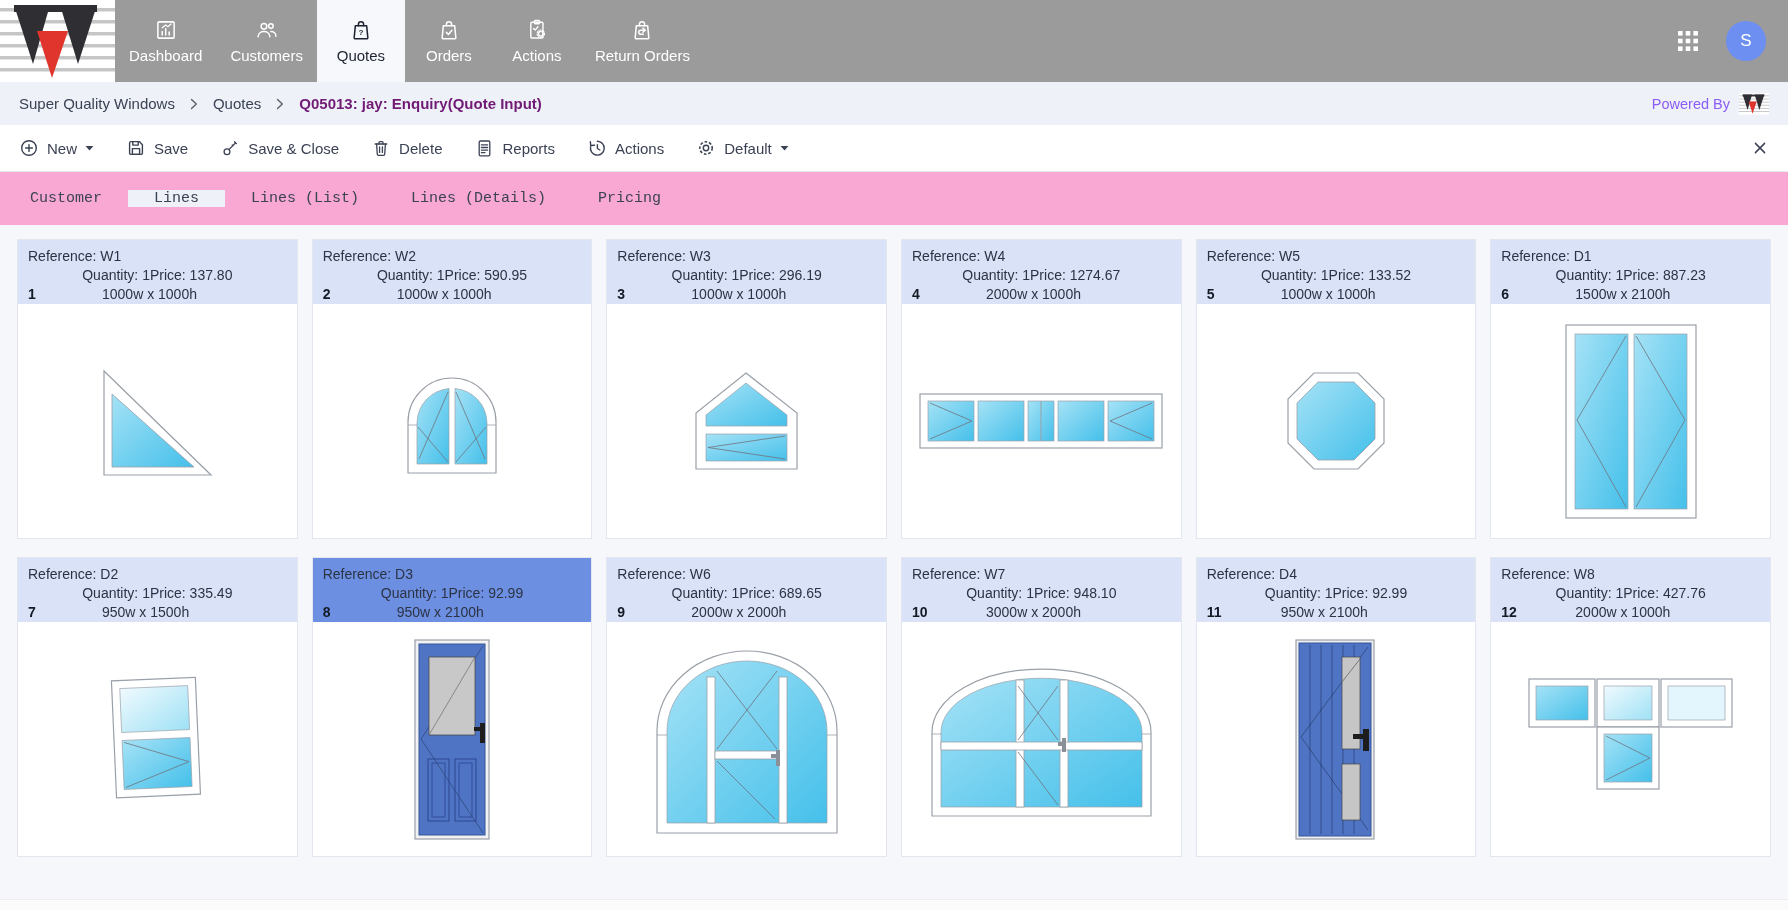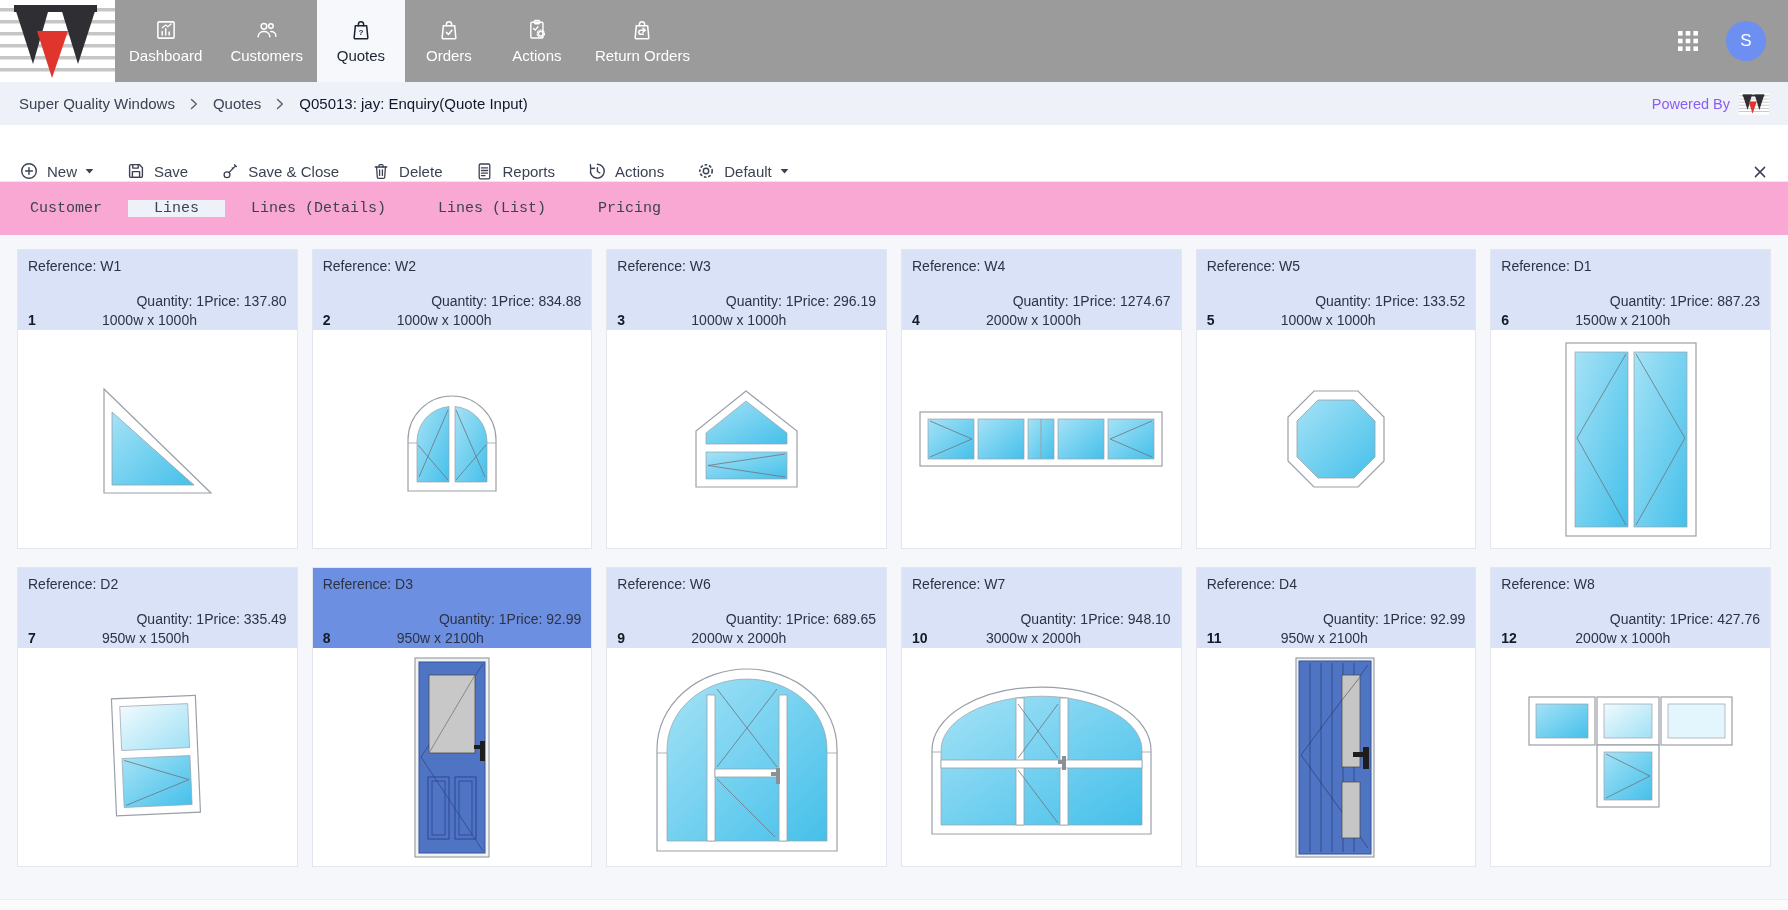--- a/index.html
+++ b/index.html
@@ -20,40 +20,40 @@
   .nav-item.active { background:#f7f8fc; color:#1d2330; }
   .nav-item .nicon { width:26px; height:26px; display:block; }
   .nav-right { margin-left:auto; display:flex; align-items:center; gap:26px; padding-right:22px; }
   .apps { width:24px; height:24px; cursor:pointer; }
   .avatar { width:40px; height:40px; border-radius:50%; background:#6d8ff2; color:#fff;
     display:flex; align-items:center; justify-content:center; font-size:17px; cursor:pointer; }
   
   .breadcrumb { height:43px; background:#eef1f8; display:flex; align-items:center;
     padding:0 19px; font-size:15px; gap:15px; }
   .crumb { cursor:pointer; }
-  .crumb.current { font-weight:normal; color:#0f172a; cursor:default; }
+  .crumb.current { font-weight:bold; color:#701a75; cursor:default; }
   .sep { display:flex; align-items:center; }
   .powered { margin-left:auto; display:flex; align-items:center; gap:9px; font-size:14.5px; color:#8b5cf6; }
   
-  .toolbar { height:57px; background:#fff; display:flex; align-items:flex-end;
+  .toolbar { height:47px; background:#fff; display:flex; align-items:center;
     padding:0 19px; gap:39px; font-size:15px; border-bottom:1px solid #e7e9ee; }
   .tbtn { display:flex; align-items:center; gap:8px; cursor:pointer; white-space:nowrap; }
   .tbtn svg { flex:0 0 auto; }
   .tclose { margin-left:auto; cursor:pointer; display:flex; align-items:center; }
   
   .tabs { height:53px; background:#f9a8d4; display:flex; align-items:center; padding:0 4px; font-size:15px;font-family:Liberation Mono, monospace; }
   .tab { padding:0 26px; display:flex; align-items:center; cursor:pointer; }
   .tab.active { background:#eef1f8; }
   
   .content { padding:14px 17px 0; display:grid; grid-template-columns:repeat(6,1fr); gap:18px 14px; }
   .card { background:#fff; border:1px solid #e3e6ee; height:300px; display:flex;
     flex-direction:column; cursor:pointer; }
   .chead { background:#d9e2f6; padding:7px 10px 0; font-size:14px; color:#2c3344; line-height:19px; }
   .card.selected .chead { background:#6d8fe2; }
-  .qp { display:flex; justify-content:flex-end;margin-top:16px; }
+  .qp { display:flex; justify-content:center; }
   .ls { display:flex; }
   .ls .no { font-weight:bold; color:#141a26; width:74px; flex:0 0 auto; }
   .cbody { flex:1; display:flex; align-items:center; justify-content:center; overflow:hidden; }
   
   .bottom-strip { position:absolute; left:0; right:0; bottom:0; height:11px;
     background:#fbfbfc; border-top:1px solid #ececf0; }
 </style>
 </head>
 <body>
 
@@ -272,22 +272,22 @@
   <span class="tclose">
     <svg width="18" height="18" viewBox="0 0 18 18">
         <path d="M4.4,4.4 L13.6,13.6 M13.6,4.4 L4.4,13.6" stroke="#3b4254" stroke-width="1.5" stroke-linecap="round"></path>
       </svg>
   </span>
 </div>
 
 <div class="tabs">
     <div class="tab">Customer</div>
     <div class="tab active">Lines</div>
+    <div class="tab">Lines (List)</div>
     <div class="tab">Lines (Details)</div>
-    <div class="tab">Lines (List)</div>
     <div class="tab">Pricing</div>
   </div>
 
 <div class="content">
     <div class="card">
     <div class="chead">
       <div>Reference: W1</div>
       <div class="qp">
         <span>Quantity: 1</span>
         <span>Price: 137.80</span>
@@ -308,21 +308,21 @@
    <polygon points="9,116 9,12 116,116" fill="#fff" stroke="#9aa0a8" stroke-width="1.2"></polygon>
    <polygon points="17,108 17,35 99,108" fill="url(#g0)" stroke="#9aa0a8" stroke-width="0.8"></polygon>
         </svg>
       </div>
     </div>
     <div class="card">
     <div class="chead">
       <div>Reference: W2</div>
       <div class="qp">
         <span>Quantity: 1</span>
-        <span>Price: 834.88</span>
+        <span>Price: 590.95</span>
       </div>
       <div class="ls">
         <span class="no">2</span>
         <span>1000w x 1000h</span>
       </div>
     </div>
     <div class="cbody">
         <svg width="116" height="116" viewBox="0 0 116 116">
           <defs>
             <linearGradient id="g1" x1="0" y1="0" x2="1" y2="1">

